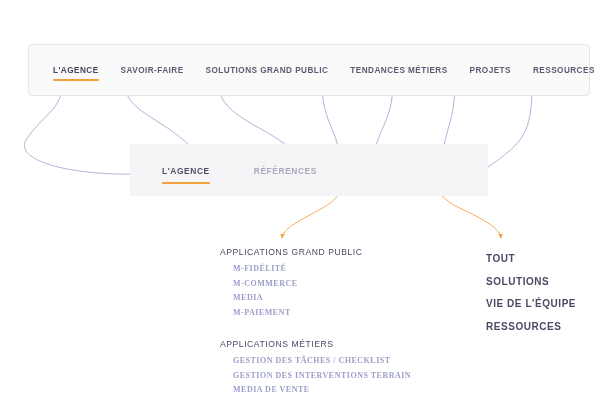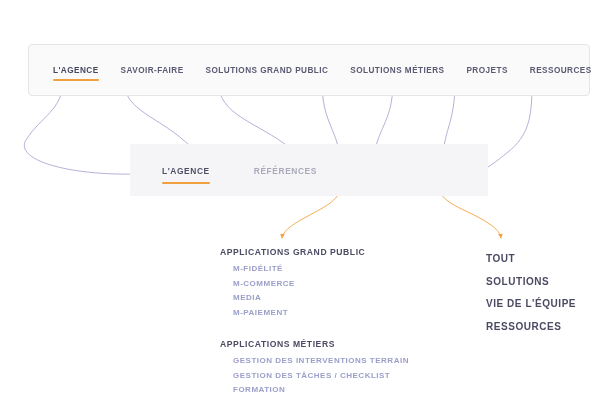--- a/index.html
+++ b/index.html
@@ -134,39 +134,40 @@
   .col {
     position: absolute;
     z-index: 3;
   }
   #col-left  { left: 212px; top: 220px; width: 230px; }
   #col-right { left: 478px; top: 224px; width: 115px; }
 
   .group + .group { margin-top: 16px; }
   .group-title {
     font-size: 8.6px;
-    font-weight: bold;
+    font-weight: normal;
     letter-spacing: 0.55px;
     color: #4a4a63;
     line-height: 16px;
     white-space: nowrap;
   }
   .group-list {
     margin: 2px 0 0 0;
     padding: 0;
     list-style: none;
   }
   .group-list li {
     font-size: 8px;
     font-weight: bold;
     letter-spacing: 0.5px;
     color: #9b9fc9;
     line-height: 14.5px;
     padding-left: 13px;
     white-space: nowrap;
+    font-family: Liberation Serif, serif;
   }
 
   .right-list {
     margin: 0; padding: 0;
     list-style: none;
   }
   .right-list li {
     font-size: 10px;
     font-weight: bold;
     letter-spacing: 0.55px;
@@ -242,21 +243,21 @@
 
       <div class="topnav-item">
         <span>SAVOIR-FAIRE</span>
       </div>
 
       <div class="topnav-item">
         <span>SOLUTIONS GRAND PUBLIC</span>
       </div>
 
       <div class="topnav-item">
-        <span>SOLUTIONS MÉTIERS</span>
+        <span>TENDANCES MÉTIERS</span>
       </div>
 
       <div class="topnav-item">
         <span>PROJETS</span>
       </div>
 
       <div class="topnav-item">
         <span>RESSOURCES</span>
       </div>
 
@@ -292,23 +293,22 @@
         <li>M-FIDÉLITÉ</li>
         <li>M-COMMERCE</li>
         <li>MEDIA</li>
         <li>M-PAIEMENT</li>
       </ul>
     </div>
 
     <div class="group">
       <div class="group-title">APPLICATIONS MÉTIERS</div>
       <ul class="group-list">
+        <li>GESTION DES TÂCHES / CHECKLIST</li>
         <li>GESTION DES INTERVENTIONS TERRAIN</li>
-        <li>GESTION DES TÂCHES / CHECKLIST</li>
-        <li>FORMATION</li>
         <li>MEDIA DE VENTE</li>
       </ul>
     </div>
 
   </div>
 
   <div class="col" id="col-right">
     <ul class="right-list">
       <li>TOUT</li>
       <li>SOLUTIONS</li>

